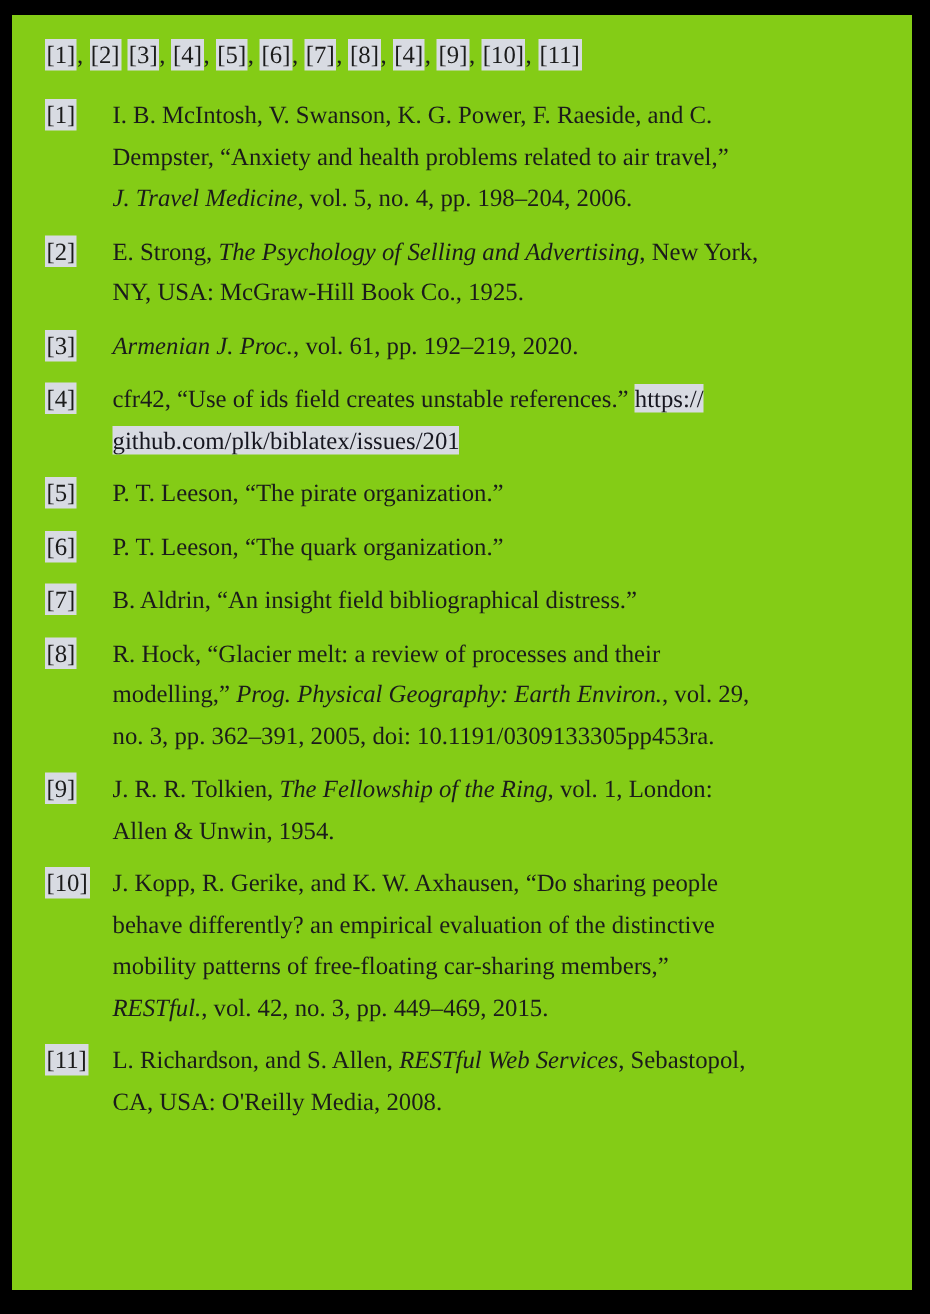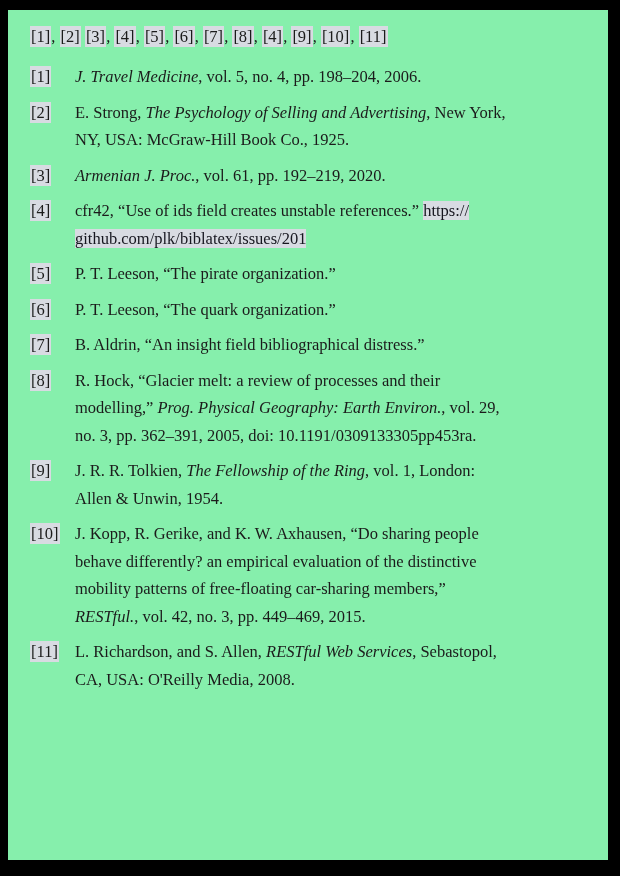--- a/index.html
+++ b/index.html
@@ -9,21 +9,21 @@
     height: 876px;
     background: #000000;
     overflow: hidden;
   }
   .page {
     position: absolute;
     left: 8px;
     top: 10px;
     right: 12px;
     bottom: 16px;
-    background: #86efac;
+    background: #84cc16;
     font-family: "Liberation Serif", "DejaVu Serif", serif;
     color: #1b1b1b;
     box-sizing: border-box;
     padding: 15px 24px 10px 22px;
   }
   .citation-line {
     font-size: 16.5px;
     line-height: 24px;
     margin: 0 0 14px 0;
     white-space: nowrap;
@@ -74,21 +74,23 @@
 <body>
 
 <div class="page">
 
   <p class="citation-line"><span class="hl">[1]</span><span>, </span><span class="hl">[2]</span><span> </span><span class="hl">[3]</span><span>, </span><span class="hl">[4]</span><span>, </span><span class="hl">[5]</span><span>, </span><span class="hl">[6]</span><span>, </span><span class="hl">[7]</span><span>, </span><span class="hl">[8]</span><span>, </span><span class="hl">[4]</span><span>, </span><span class="hl">[9]</span><span>, </span><span class="hl">[10]</span><span>, </span><span class="hl">[11]</span></p>
 
 
   <div class="ref-list">
   <div class="entry">
     <div class="entry-label-col"><span class="hl">[1]</span></div>
-    <p class="entry-text"><span class="it">J. Travel Medicine</span><span>, vol. 5, no. 4, pp. 198–204, 2006.</span></p>
+    <p class="entry-text"><span>I. B. McIntosh, V. Swanson, K. G. Power, F. Raeside, and C.
+Dempster, “Anxiety and health problems related to air travel,”
+</span><span class="it">J. Travel Medicine</span><span>, vol. 5, no. 4, pp. 198–204, 2006.</span></p>
   </div>
 
   <div class="entry">
     <div class="entry-label-col"><span class="hl">[2]</span></div>
     <p class="entry-text"><span>E. Strong, </span><span class="it">The Psychology of Selling and Advertising</span><span>, New York,
 NY, USA: McGraw-Hill Book Co., 1925.</span></p>
   </div>
 
   <div class="entry">
     <div class="entry-label-col"><span class="hl">[3]</span></div>

